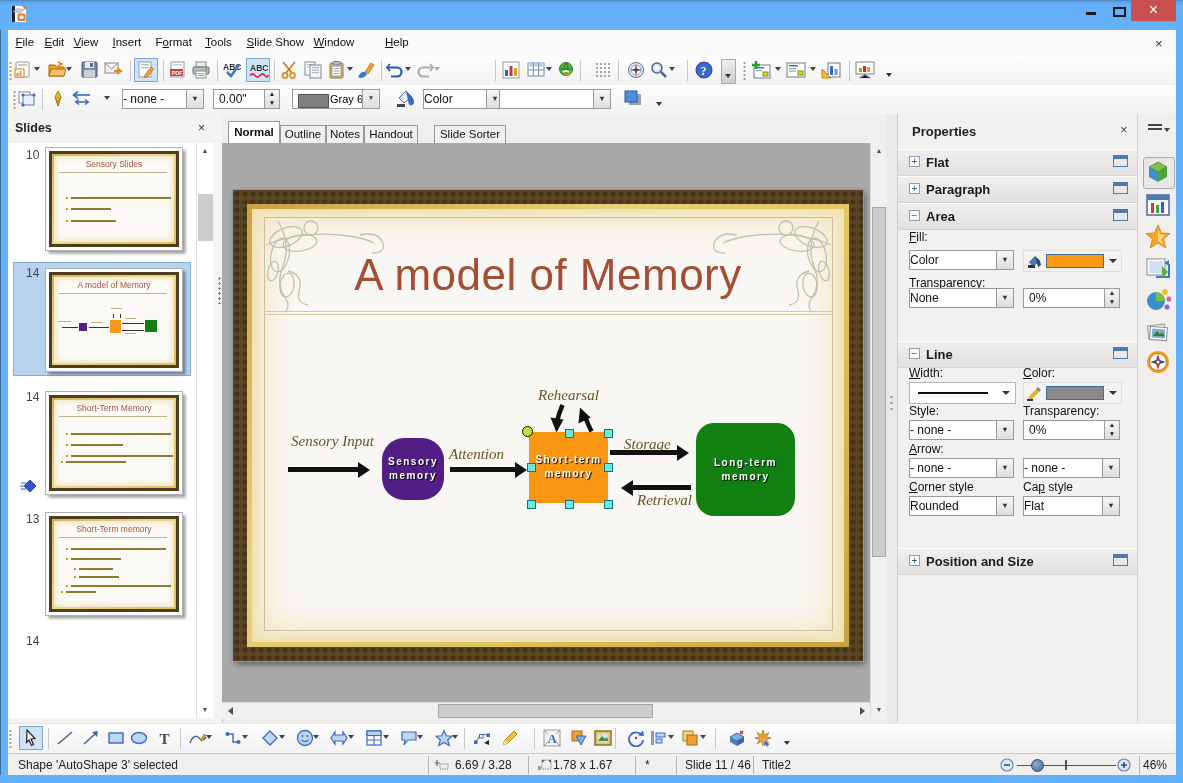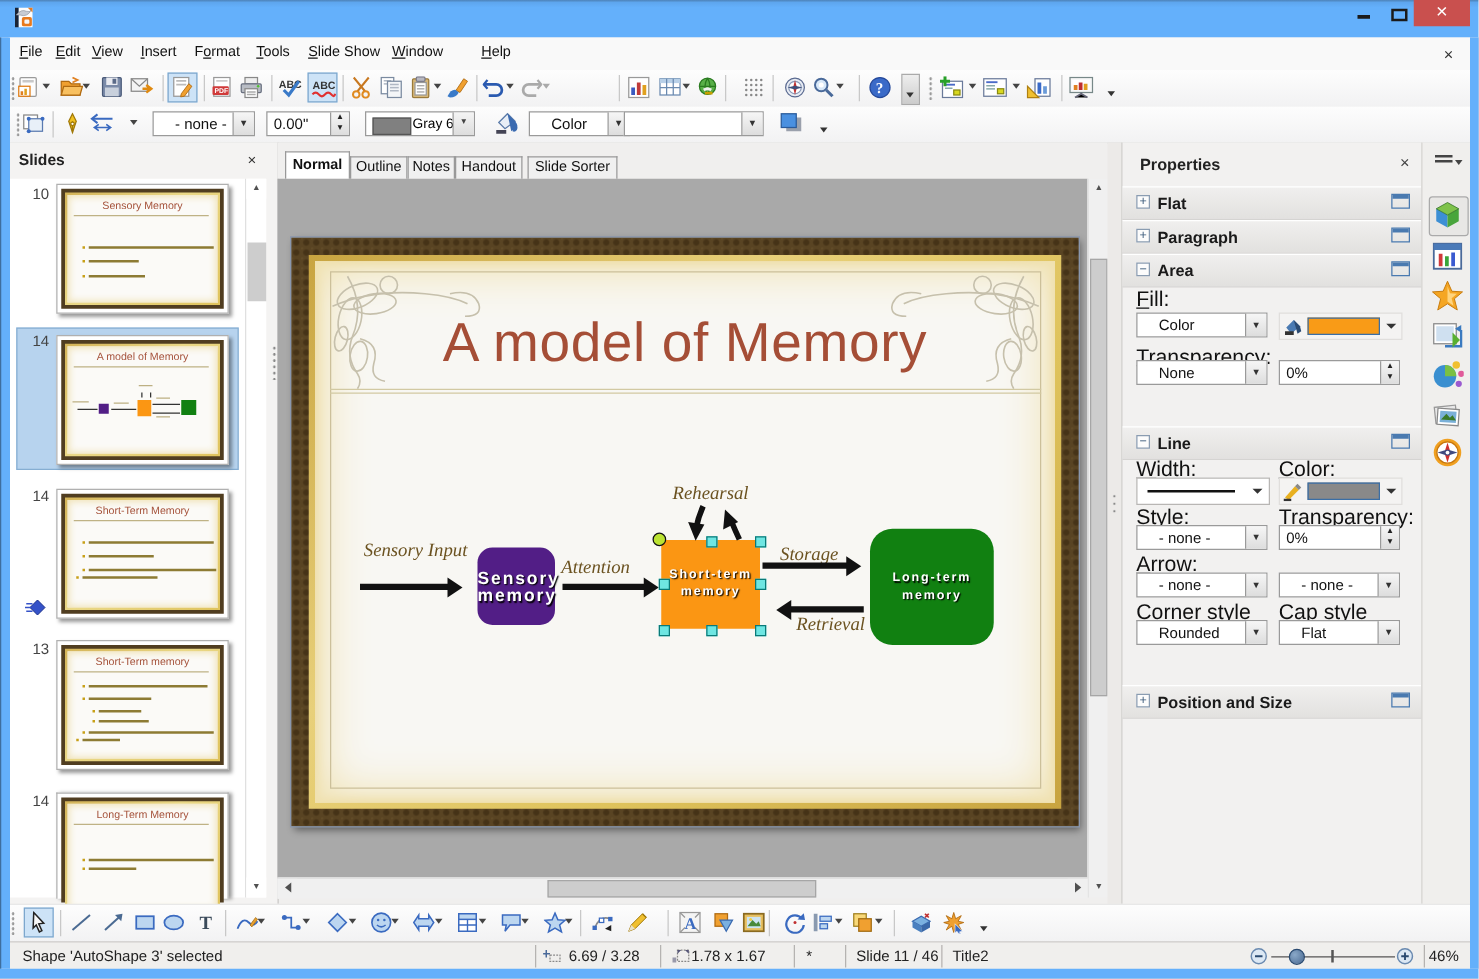--- a/index.html
+++ b/index.html
@@ -22,21 +22,21 @@
 #tb2{left:7px;top:85px;width:1169px;height:29px}
 #tbBottom{left:7px;top:723px;width:1169px;height:29px;border-top:1px solid #e8e8e8}
 .grip{position:absolute;width:3px;top:5px;height:19px;background-image:radial-gradient(circle,#9a9a9a 1px,transparent 1.2px);background-size:3px 4px}
 .sep{position:absolute;width:1px;top:4px;height:21px;background:#c8c8c8}
 .ib{position:absolute;top:3px;width:22px;height:22px}
 .ib svg{position:absolute;left:2px;top:2px}
 .ib.press{background:#cde3f7;border:1px solid #7da7cd;top:2px;margin:0}
 .dd{position:absolute;top:11px;width:0;height:0;border-left:3.5px solid transparent;border-right:3.5px solid transparent;border-top:4px solid #444}
 .ovf{position:absolute;top:3px;width:13px;height:22px}
 .ovf:after{content:"";position:absolute;left:3px;top:14px;border-left:3.5px solid transparent;border-right:3.5px solid transparent;border-top:4px solid #333}
-.sel{position:absolute;height:20px;background:#fff;border:1px solid #9a9a9a;font-size:12px;color:#111;line-height:18px;padding-left:17px;box-sizing:border-box}
+.sel{position:absolute;height:20px;background:#fff;border:1px solid #9a9a9a;font-size:12px;color:#111;line-height:18px;padding-left:0;box-sizing:border-box}
 .sel .db{position:absolute;right:0;top:0;width:16px;height:18px;background:linear-gradient(180deg,#f6f6f6,#ddd);border-left:1px solid #9a9a9a;text-align:center;font-size:7.5px;color:#333;line-height:17px}
 .spin{position:absolute;height:20px;background:#fff;border:1px solid #9a9a9a;font-size:12px;color:#111;line-height:18px;padding-left:5px;box-sizing:border-box}
 .spin .ud{position:absolute;right:0;top:0;width:15px;height:18px;background:linear-gradient(180deg,#f6f6f6,#ddd);border-left:1px solid #9a9a9a;font-size:6.5px;color:#222;text-align:center;line-height:8.5px;box-sizing:border-box}
 
 #leftPanel{left:7px;top:114px;width:215px;height:609px;background:#f4f3f2;border-right:1px solid #c9c7c5}
 #slidesHdr{left:15px;top:121px;font-size:12.5px;font-weight:bold;color:#222}
 #slidesX{left:198px;top:121px;font-size:12px;color:#333}
 #thumbArea{left:7px;top:143px;width:189px;height:575px;background:#fff}
 .thnum{position:absolute;font-size:12px;color:#444}
 .thumb{position:absolute;left:45px;width:136px;background:#fff;border:1px solid #b0b0b0;box-shadow:2.5px 2.5px 3px rgba(0,0,0,.4)}
@@ -76,21 +76,21 @@
 .arrowL{position:absolute;height:5px;background:#111}
 .arrowL:after{content:"";position:absolute;left:-11px;top:-5.5px;border-right:12px solid #111;border-top:8px solid transparent;border-bottom:8px solid transparent}
 .hdl{position:absolute;width:7px;height:7px;background:#6ee6e2;border:1px solid #0a7a78}
 #propSplit{left:886px;top:114px;width:11px;height:609px;background:#eceae8}
 #props{left:897px;top:114px;width:240px;height:609px;background:#f2f1f0;border-left:1px solid #d0cecc}
 .phdr{position:absolute;left:0;width:100%;height:25px;background:linear-gradient(180deg,#f0efee,#e2e1df);border-top:1px solid #fff;border-bottom:1px solid #d5d4d2}
 .phdr .pm{position:absolute;left:11px;top:6px;width:11px;height:11px;background:#fcfcfc;border:1px solid #8a9cb1;color:#3a5a7a;font-size:10px;line-height:9px;text-align:center;box-sizing:border-box}
 .phdr .nm{position:absolute;left:28px;top:5px;font-size:13px;font-weight:bold;color:#1a1a1a}
 .phdr .mr{position:absolute;right:10px;top:5px;width:15px;height:12px;border:1.5px solid #4a7ab0;box-sizing:border-box}
 .phdr .mr:before{content:"";position:absolute;left:0;top:0;right:0;height:3px;background:#4a7ab0}
-.plbl{position:absolute;font-size:17px;color:#111}
+.plbl{position:absolute;font-size:12px;color:#111}
 .plbl u{text-decoration:underline}
 
 #sideStrip{left:1137px;top:114px;width:39px;height:609px;background:#f0efed;border-left:1px solid #d5d3d1}
 
 #statusbar{left:7px;top:753px;width:1169px;height:22px;background:#f0efed;border-top:1px solid #cfcdcb;font-size:12px;color:#222}
 .st{position:absolute;top:4px}
 .stsep{position:absolute;top:2px;width:1px;height:18px;background:#b5b3b1}
 </style></head>
 <body>
 <div id="app">
@@ -416,21 +416,21 @@
   </div>
   <div class="abs" id="leftPanel"></div>
   <div class="abs" id="slidesHdr">Slides</div>
   <div class="abs" id="slidesX">×</div>
   <div class="abs" id="thumbArea"></div>
   <div class="abs thnum" style="left:26px;top:148px">10</div>
   <div class="abs thumb" style="top:147px;height:102px">
     <div class="mini">
         <div class="gold">
           <div class="paper">
-      <div class="t">Sensory Memory</div>
+      <div class="t">Sensory Slides</div>
             <div class="ln"></div>
       <div class="b4" style="left:17px;top:41px;width:100px"></div>
       <div class="b4" style="left:17px;top:52px;width:40px"></div>
       <div class="b4" style="left:17px;top:64px;width:45px"></div>
     </div>
         </div>
       </div>
   </div>
   <div class="abs thsel" style="top:262px;height:112px"></div>
   <div class="abs thnum" style="left:26px;top:266px">14</div>
@@ -487,44 +487,32 @@
       <div class="b4" style="left:17px;top:37px;width:50px"></div>
       <div class="b4" style="left:25px;top:47px;width:34px"></div>
       <div class="b4" style="left:25px;top:55px;width:40px"></div>
       <div class="b4" style="left:17px;top:64px;width:100px"></div>
       <div class="b4" style="left:12px;top:70px;width:30px;background:#8d7b33"></div>
     </div>
         </div>
       </div>
   </div>
   <div class="abs thnum" style="left:26px;top:634px">14</div>
-  <div class="abs thumb" style="top:634px;height:84px;border-bottom:none;box-shadow:2.5px 0 3px rgba(0,0,0,.4)">
-    <div class="mini" style="bottom:-3px">
-        <div class="gold" style="bottom:-3px">
-          <div class="paper" style="bottom:-3px">
-      <div class="t">Long-Term Memory</div>
-            <div class="ln"></div>
-      <div class="b4" style="left:17px;top:44px;width:100px"></div>
-      <div class="b4" style="left:17px;top:51px;width:38px"></div>
-    </div>
-        </div>
-      </div>
-  </div>
   <div class="abs sbv" style="left:196px;top:143px;height:575px;background:#fff;border-left:1px solid #e0e0e0">
     <div class="sbBtn" style="top:0;background:#fff">▲</div>
     <div class="sbThumb" style="left:1px;top:51px;width:15px;height:47px;background:#cdcdcd;border:none"></div>
     <div class="sbBtn" style="bottom:0;background:#fff">▼</div>
   </div>
   <div class="abs" style="left:218px;top:276px;width:3px;height:28px;background-image:radial-gradient(circle,#8a8a8a 1px,transparent 1.2px);background-size:3px 5px"></div>
   <div class="abs" id="tabsRow">
     <div class="tab act" style="left:6px;width:52px">Normal</div>
     <div class="tab" style="left:58px;width:46px">Outline</div>
     <div class="tab" style="left:104px;width:38px">Notes</div>
     <div class="tab" style="left:142px;width:54px">Handout</div>
-    <div class="tab" style="left:200px;width:72px">Slide Sorter</div>
+    <div class="tab" style="left:212px;width:72px">Slide Sorter</div>
   </div>
   <div class="abs" id="workspace"></div>
   <div class="abs" id="slide">
     <div id="slideGold">
         <div id="slidePaper">
       <div id="innerFrame"></div>
       <div id="titleSep"></div>
       <svg style="position:absolute;left:4px;top:4px" width="140" height="105" viewBox="0 0 140 105" fill="none" stroke="#c6c0ac" stroke-width="1.3">
         <ellipse cx="30" cy="24" rx="17" ry="9" transform="rotate(-22 30 24)"></ellipse>
         <ellipse cx="24" cy="42" rx="9" ry="17" transform="rotate(12 24 42)"></ellipse>
@@ -549,21 +537,21 @@
         <path d="M104 22 Q122 18 127 30 Q130 40 116 40"></path>
         <ellipse cx="17" cy="58" rx="5" ry="10" transform="rotate(14 17 58)"></ellipse>
       </svg>
       <div id="slideTitle">A model of Memory</div>
     </div>
       </div>
   </div>
 
   <div class="abs lbl" style="left:291px;top:433px">Sensory Input</div>
   <div class="abs arrow" style="left:288px;top:467px;width:71px"></div>
-  <div class="abs box" style="left:382px;top:438px;width:62px;height:62px;border-radius:12px;background:#521e86;font-size:14px;line-height:14px;padding-top:17px;box-sizing:border-box">Sensory<br>memory</div>
+  <div class="abs box" style="left:382px;top:438px;width:62px;height:62px;border-radius:22px;background:#521e86;font-size:10px;line-height:14px;padding-top:17px;box-sizing:border-box">Sensory<br>memory</div>
   <div class="abs lbl" style="left:449px;top:446px">Attention</div>
   <div class="abs arrow" style="left:450px;top:467px;width:66px"></div>
   <div class="abs box" style="left:529px;top:432px;width:79px;height:71px;border-radius:2px;background:#fb9613;font-size:10px;line-height:14px;padding-top:21px;box-sizing:border-box">Short-term<br>memory</div>
   <div class="abs lbl" style="left:538px;top:387px">Rehearsal</div>
   <svg class="abs" style="left:540px;top:398px" width="60" height="40" viewBox="0 0 60 40">
     <path d="M22.5 7 Q18.5 16 17 24" stroke="#111" stroke-width="4.5" fill="none"></path>
     <path d="M16.5 34.5 L10.5 19.5 L23.5 21.5 Z" fill="#111"></path>
     <path d="M51.5 33.5 Q48 26 45.5 20" stroke="#111" stroke-width="4.5" fill="none"></path>
     <path d="M40 9.5 L38.5 25.5 L50.5 19.5 Z" fill="#111"></path>
   </svg>

